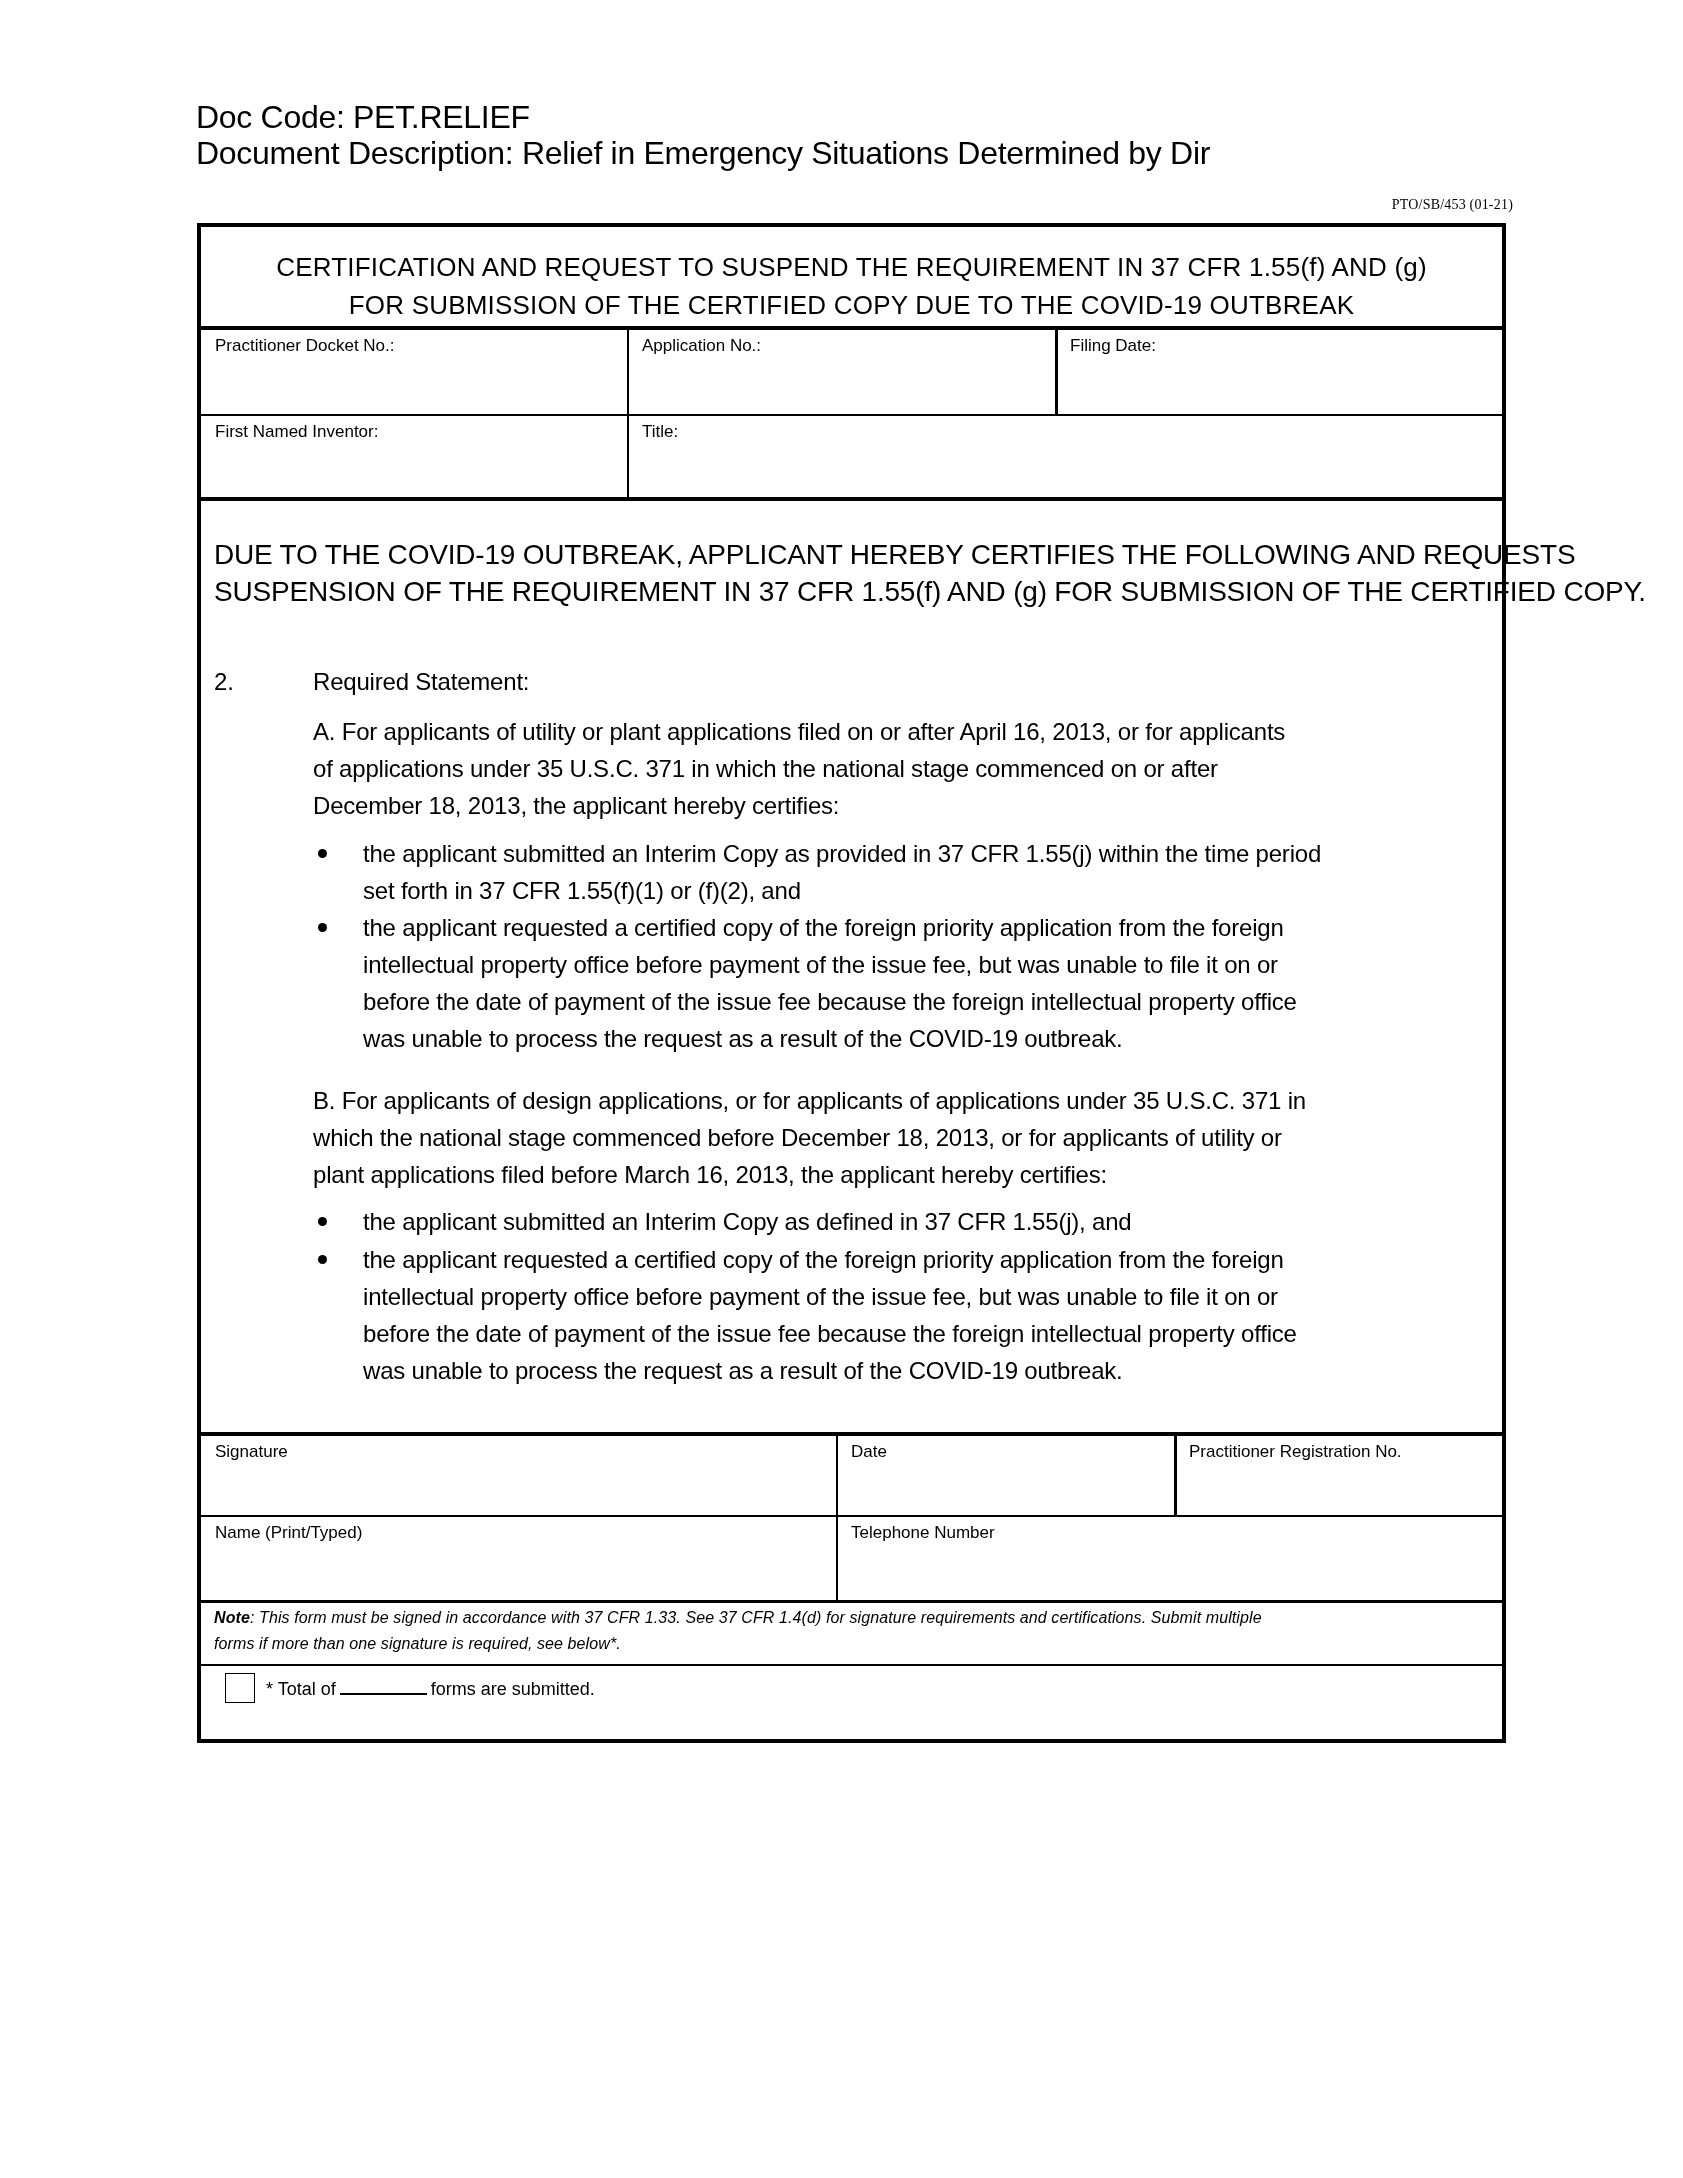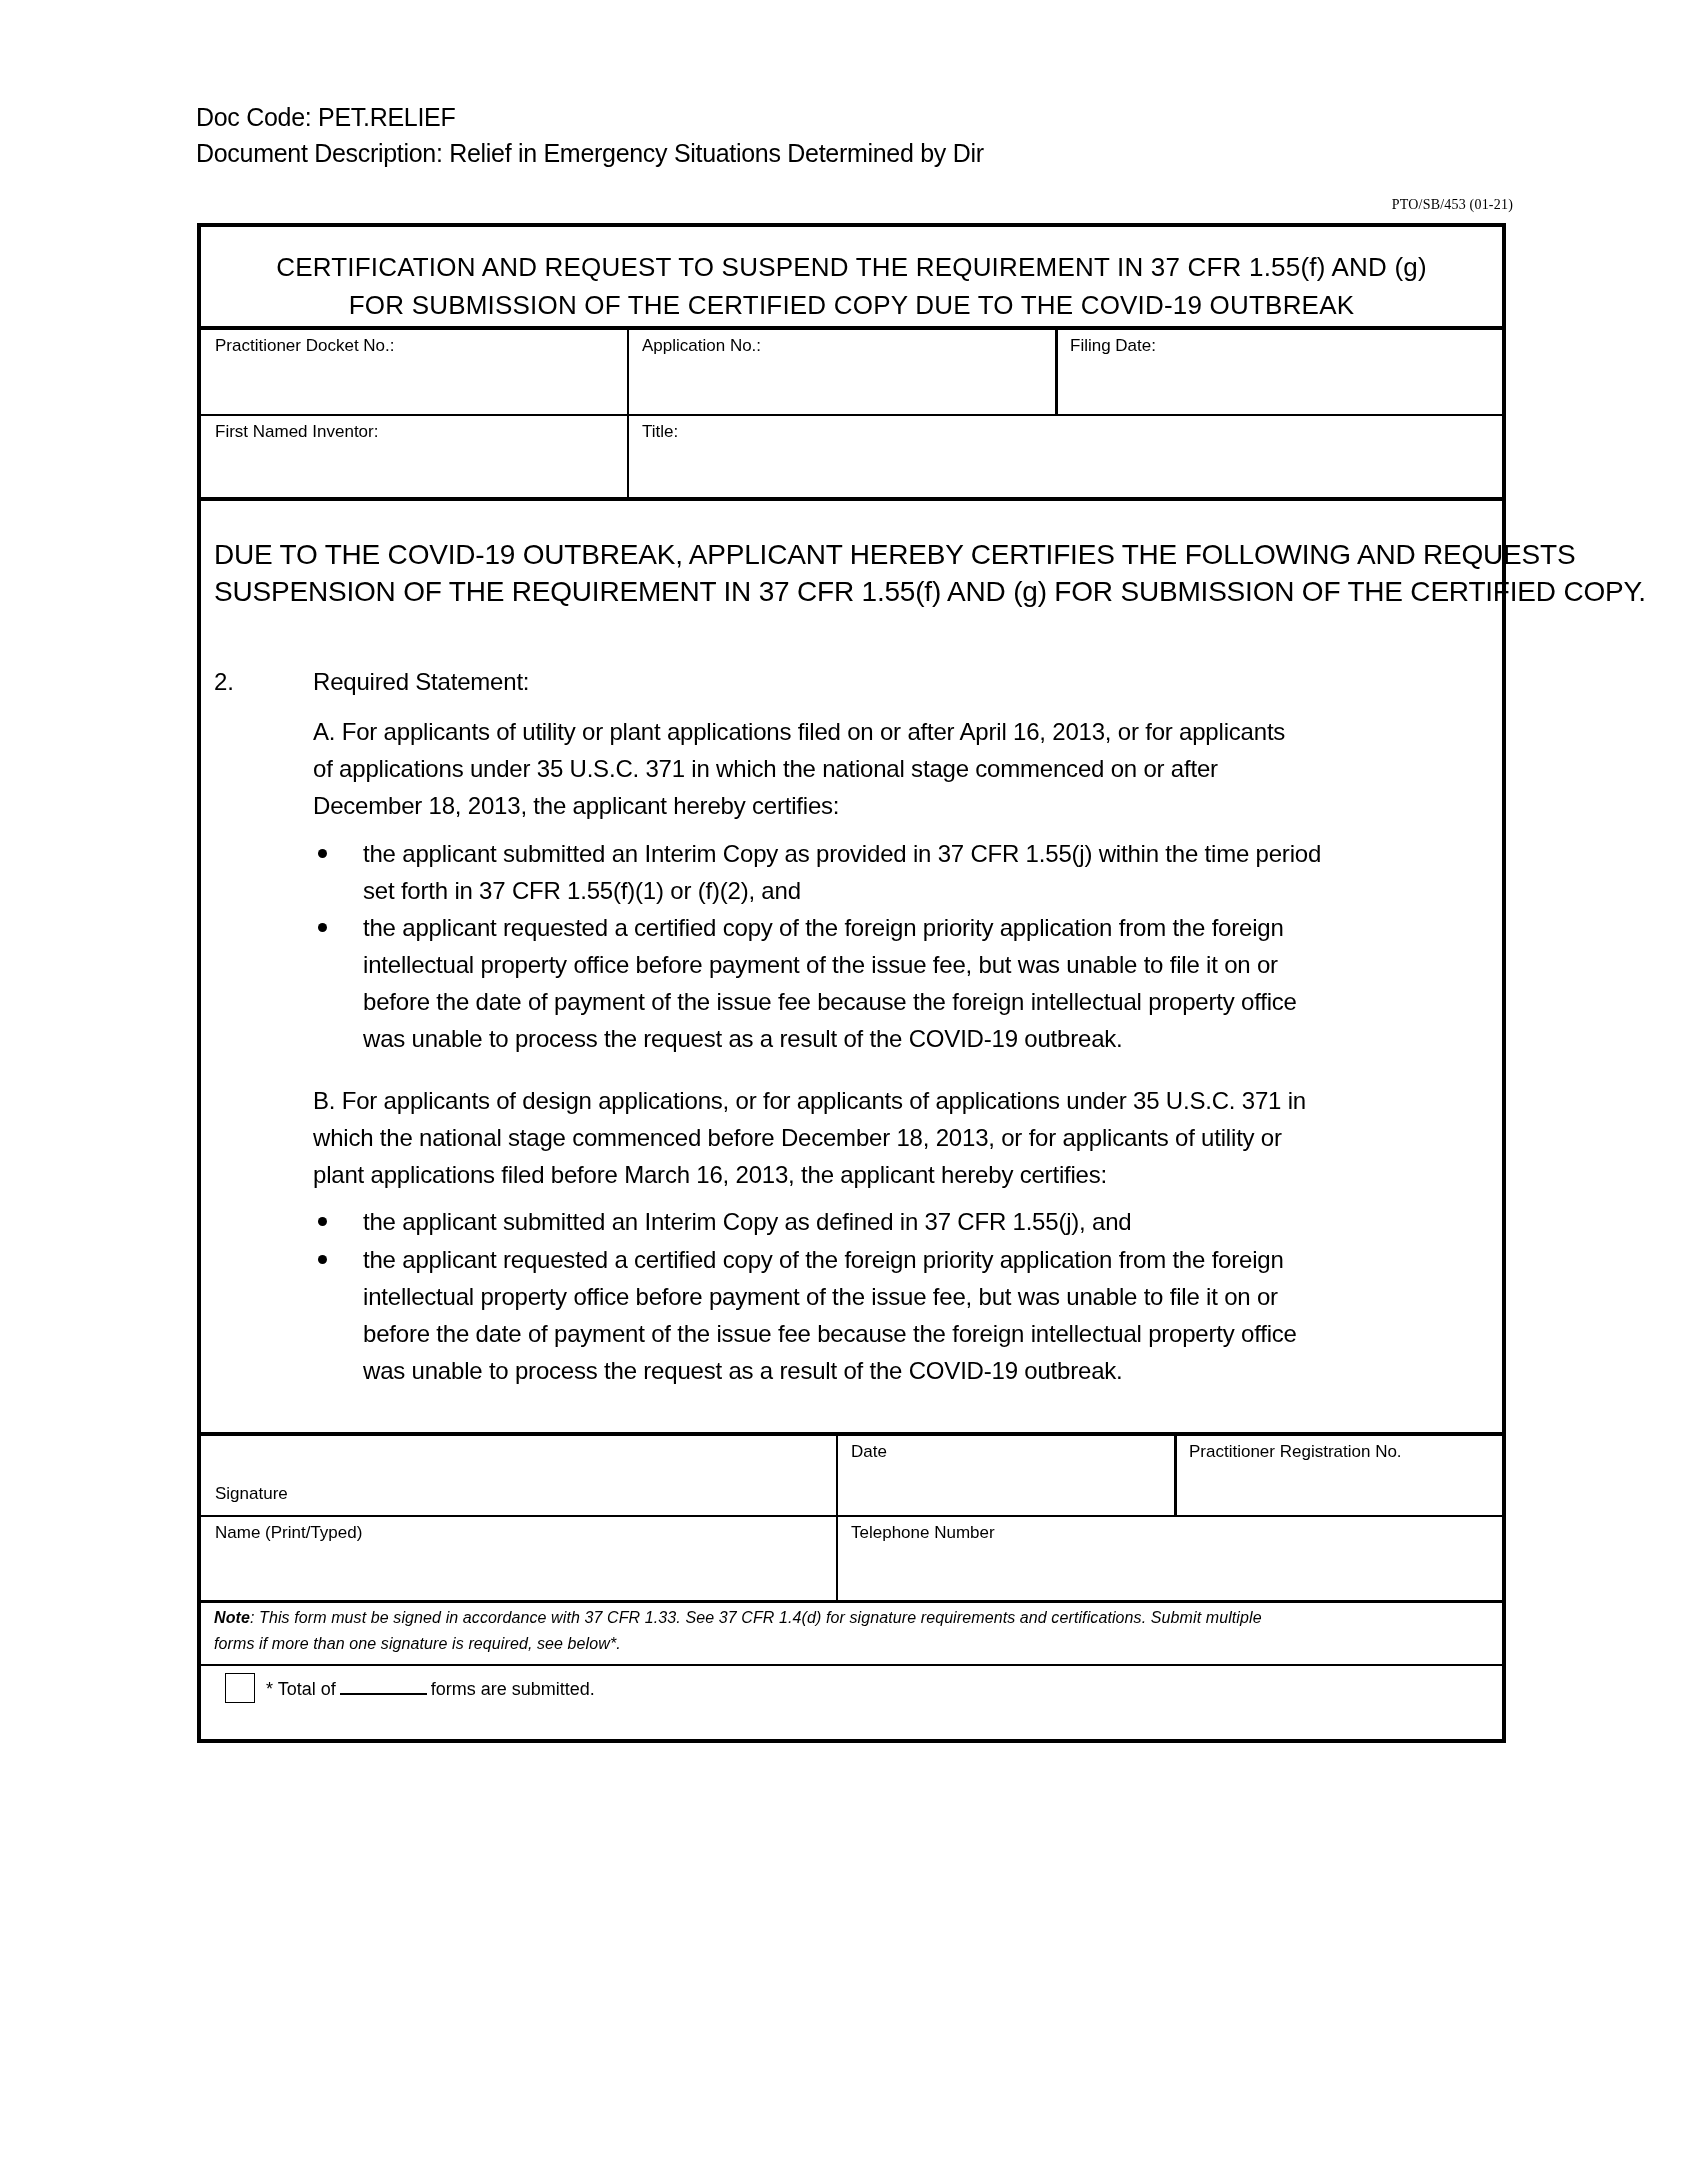--- a/index.html
+++ b/index.html
@@ -1,17 +1,17 @@
 <!DOCTYPE html>
 <html><head>
 <meta charset="utf-8">
 <style>
   html, body { margin: 0; padding: 0; background: #ffffff; }
   body { width: 1683px; height: 2178px; position: relative; font-family: "Liberation Sans", "DejaVu Sans", sans-serif; color: #000; overflow: hidden; }
-  .doc-header { position: absolute; left: 196px; top: 99px; font-size: 25px; line-height: 36px; letter-spacing: -0.3px; }
+  .doc-header { position: absolute; left: 196px; top: 99px; font-size: 32px; line-height: 36px; letter-spacing: -0.3px; }
   .doc-header div { white-space: nowrap; }
   .form-id { position: absolute; right: 170px; top: 197px; font-family: "Liberation Serif", "DejaVu Serif", serif; font-size: 14px; letter-spacing: 0.2px; }
   .form { position: absolute; left: 197px; top: 223px; width: 1309px; height: 1520px; border: 4px solid #000; box-sizing: border-box; }
   .title-box { position: absolute; left: 0; top: 0; right: 0; height: 103px; border-bottom: 4px solid #000; text-align: center; font-size: 26px; line-height: 38px; padding-top: 21px; box-sizing: border-box; letter-spacing: 0.2px; }
   .title-box div { white-space: nowrap; }
   .cell { position: absolute; box-sizing: border-box; }
   .cell-label { position: absolute; left: 14px; top: 6px; font-size: 17px; white-space: nowrap; }
   .hline { position: absolute; left: 0; right: 0; background: #000; }
   .vline { position: absolute; background: #000; }
   .intro { position: absolute; left: 13px; top: 261px; width: 1287px; font-size: 28px; line-height: 37px; white-space: nowrap; letter-spacing: -0.2px; }
@@ -118,21 +118,21 @@
     <div class="btext">
       <div>the applicant requested a certified copy of the foreign priority application from the foreign</div>
       <div>intellectual property office before payment of the issue fee, but was unable to file it on or</div>
       <div>before the date of payment of the issue fee because the foreign intellectual property office</div>
       <div>was unable to process the request as a result of the COVID-19 outbreak.</div>
     </div>
   </div>
 
   <div class="hline" style="top:1205px; height:4px;"></div>
 
-  <div class="cell" style="left:0; top:1209px; width:636px; height:80px;margin-top:42px;">
+  <div class="cell" style="left:0; top:1209px; width:636px; height:80px;">
     <span class="cell-label">Signature</span>
   </div>
   <div class="cell" style="left:636px; top:1209px; width:339px; height:80px;">
     <span class="cell-label">Date</span>
   </div>
   <div class="cell" style="left:974px; top:1209px; right:0; height:80px;">
     <span class="cell-label">Practitioner Registration No.</span>
   </div>
   <div class="vline" style="left:635px; top:1209px; width:2px; height:166px;"></div>
   <div class="vline" style="left:973px; top:1209px; width:3px; height:80px;"></div>

